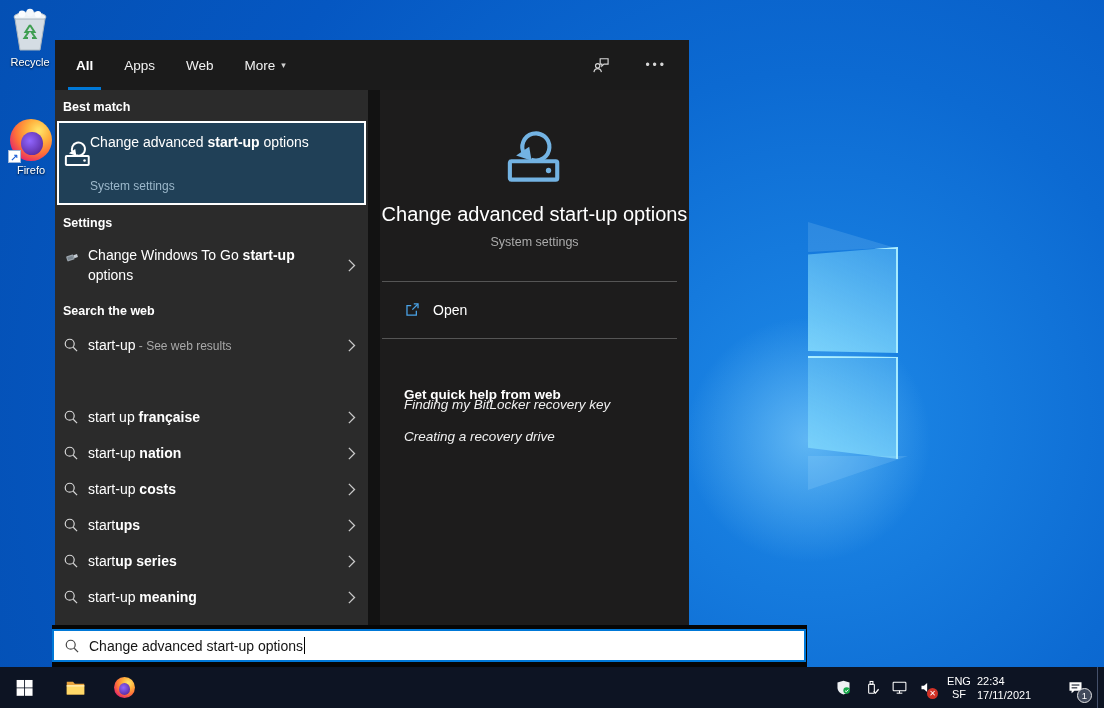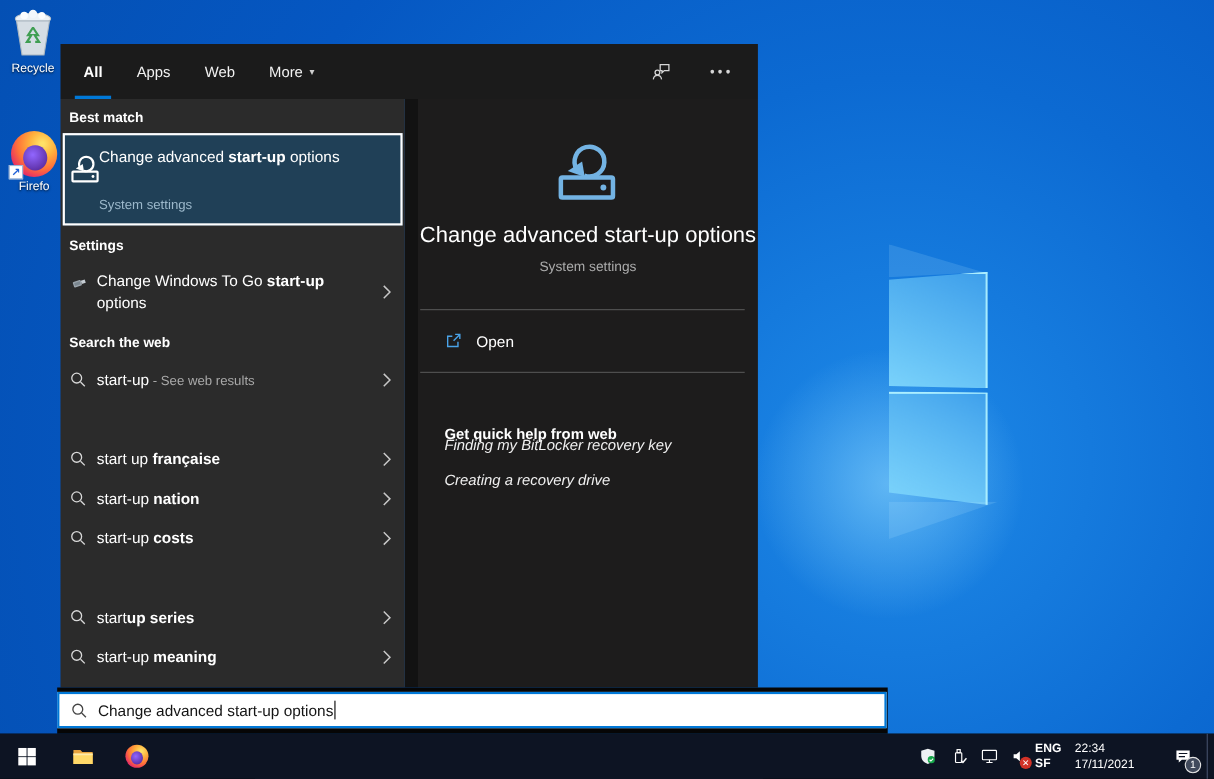--- a/index.html
+++ b/index.html
@@ -92,21 +92,21 @@
   #search-box .val { font-size:14px; color:#141414; }
   #caret { width:1px; height:17px; background:#000; margin-left:1px; }
 
   
   #taskbar { position:absolute; left:0; bottom:0; width:100%; height:41px; background:#0d1423; z-index:20; }
   .tb-btn { position:absolute; top:0; width:40px; height:41px; display:flex; align-items:center; justify-content:center; }
   .tb-btn svg, .tb-btn .ffsm { width:21px; height:21px; }
   #tray { position:absolute; right:0; top:0; height:41px; display:flex; align-items:center; }
   .tray-ic { width:28px; height:41px; display:flex; align-items:center; justify-content:center; color:#fff; position:relative; }
   .tray-ic svg { width:17px; height:17px; }
-  #lang { width:36px; text-align:left; color:#fff; font-size:11px; line-height:13px;font-weight:bold; }
+  #lang { width:36px; text-align:center; color:#fff; font-size:11px; line-height:13px; }
   #clock { width:76px; text-align:left; color:#fff; font-size:11px; line-height:14px; }
   #action { width:44px; }
   #action .badge { position:absolute; right:5px; bottom:5px; width:15px; height:15px; border-radius:50%;
     background:#414a5c; border:1px solid #e4e4e4; color:#fff; font-size:9.5px; line-height:13px; text-align:center; }
   #show-desktop { width:7px; height:41px; border-left:1px solid #44506a; }
   .volbadge { position:absolute; right:3px; bottom:9px; width:11px; height:11px; border-radius:50%;
     background:#d23227; color:#fff; font-size:8px; line-height:11px; text-align:center; font-weight:bold; }
 </style>
 </head>
 <body>
@@ -294,20 +294,29 @@
       </div>
       <div class="row-item web-item" style="top:382px">
         <span class="mag"><svg width="16" height="16">
               <use href="#ic-search"></use>
             </svg></span>
         <span class="txt"><span>start-up </span><b>costs</b></span>
         <span class="chev"><svg width="9" height="15">
               <use href="#ic-chevron"></use>
             </svg></span>
       </div>
+      <div class="row-item web-item" style="top:418px">
+        <span class="mag"><svg width="16" height="16">
+              <use href="#ic-search"></use>
+            </svg></span>
+        <span class="txt"><span>start</span><b>ups</b></span>
+        <span class="chev"><svg width="9" height="15">
+              <use href="#ic-chevron"></use>
+            </svg></span>
+      </div>
       <div class="row-item web-item" style="top:490px">
         <span class="mag"><svg width="16" height="16">
               <use href="#ic-search"></use>
             </svg></span>
         <span class="txt"><span>start-up </span><b>meaning</b></span>
         <span class="chev"><svg width="9" height="15">
               <use href="#ic-chevron"></use>
             </svg></span>
       </div>
       <div class="row-item web-item" style="top:454px">

